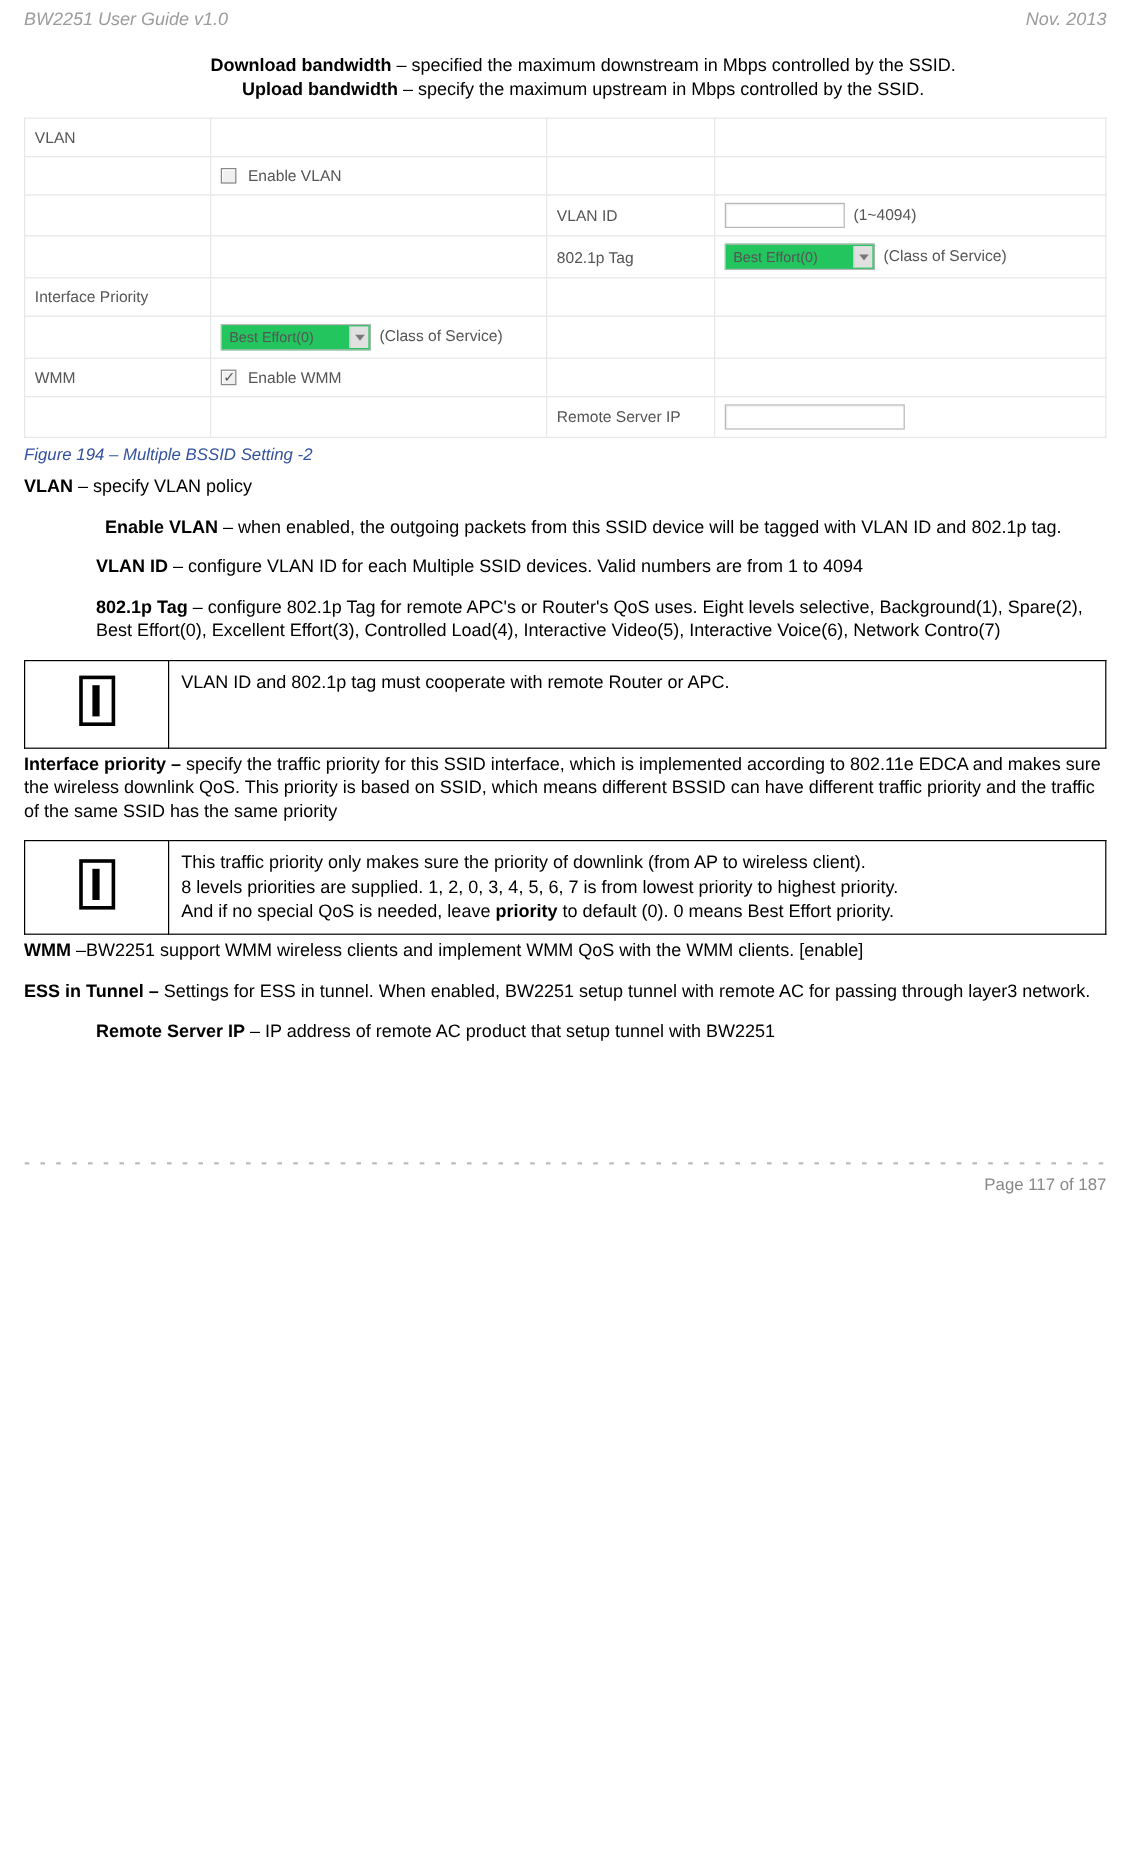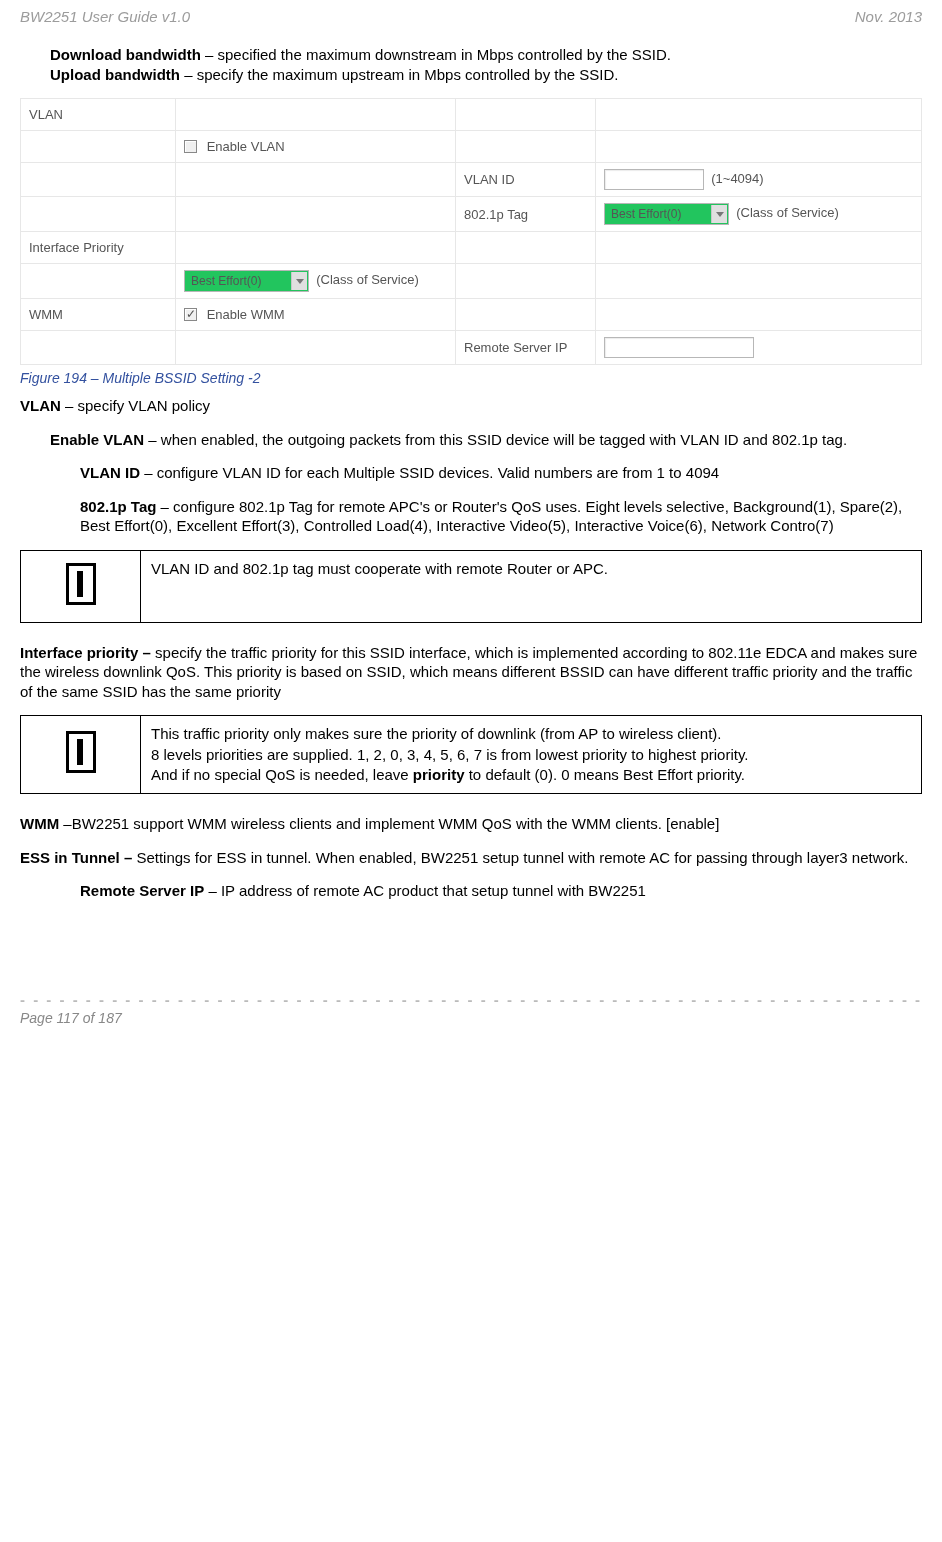--- a/index.html
+++ b/index.html
@@ -18,21 +18,21 @@
     font-style: italic;
     font-weight: normal;
     font-size: 15px;
     padding-top: 8px;
     padding-bottom: 20px;
   }
   .body-text {
     margin-bottom: 14px;
     line-height: 1.3;
   }
-  .indent1 { margin-left: 30px; }
+  .indent1 { margin-left: 30px; text-align: center; }
   .indent2 { margin-left: 60px; }
   .bold { font-weight: bold; }
   .italic-blue { font-style: italic; color: #33519f; font-size:14px; margin-top:5px; margin-bottom:10px;}
   
   table.form {
     border-collapse: collapse;
     width: 100%;
     font-family: "Segoe UI", Tahoma, sans-serif;
     font-size: 13px;
     color: #444;
@@ -117,21 +117,21 @@
   .triangle-down{
     width:0;height:0;
     border-left:4px solid transparent;
     border-right:4px solid transparent;
     border-top:5px solid #777;
   }
   
   table.note {
     border-collapse: collapse;
     width:100%;
-    margin-bottom:20px;
+    margin-bottom:4px;
   }
   table.note td {
     border:1px solid #000;
     padding:8px 10px;
     vertical-align:top;
     font-size:15px;
     line-height:1.35;
   }
   table.note td.icon-cell{
     width:120px;
@@ -155,25 +155,24 @@
   
   .dots-line{
     letter-spacing:2px;
     color:#bbb;
     font-weight:bold;
     white-space:nowrap;
     overflow:hidden;
     margin-top:90px;
   }
   .page-num{
-    text-align:left;
+    text-align:right;
     color:#888;
     font-size:14px;
     margin-top:2px;
-    font-style:italic;
   }
 </style>
 </head>
 <body>
 
 <div class="header-row">
   <span>BW2251 User Guide v1.0</span>
   <span>Nov.  2013</span>
 </div>
 

